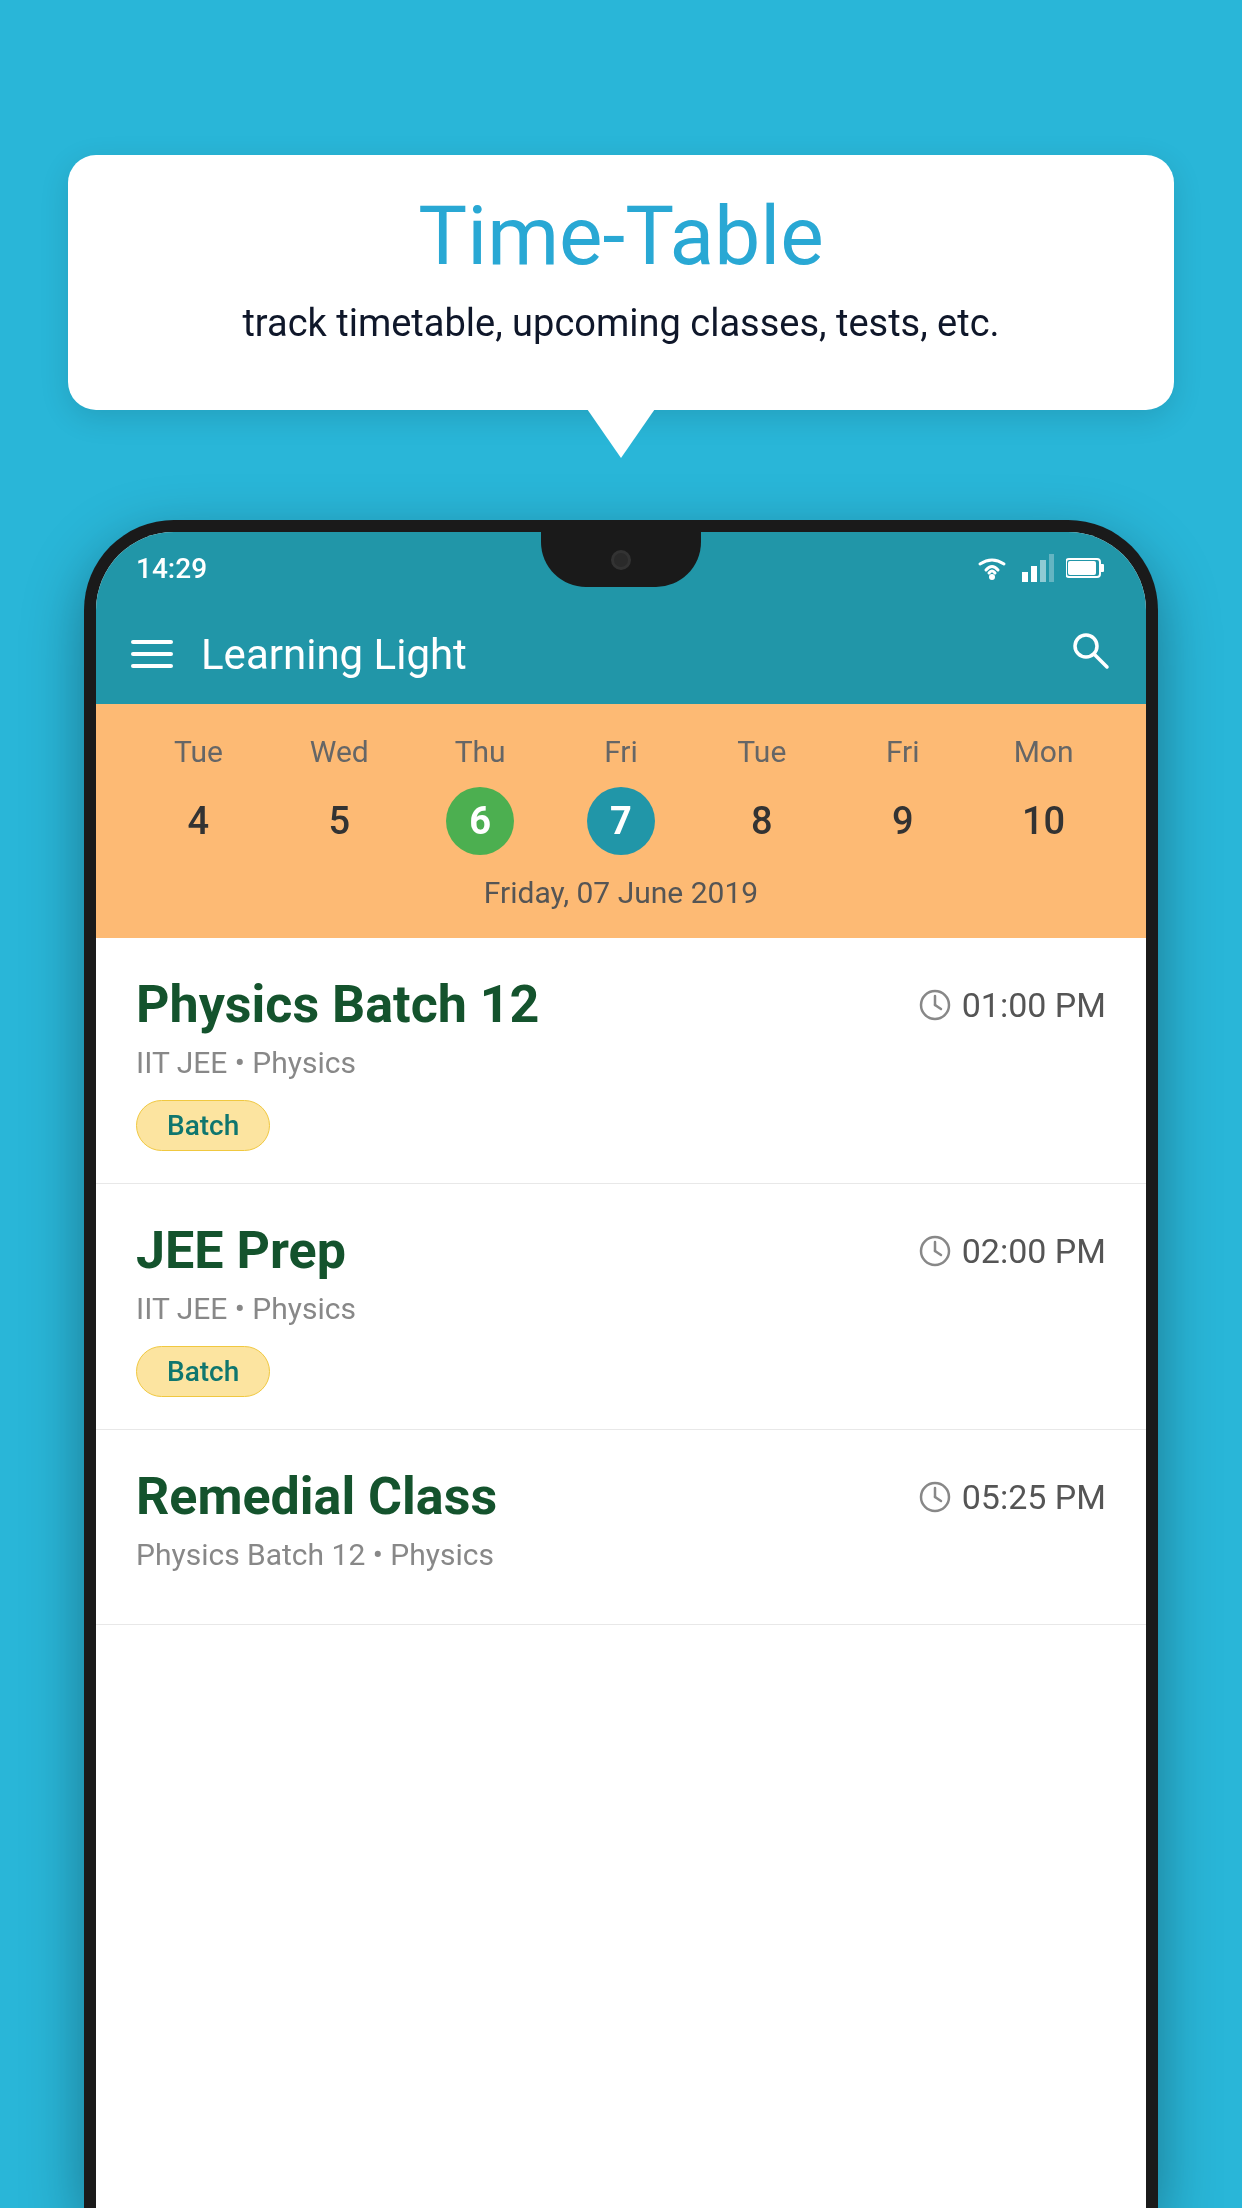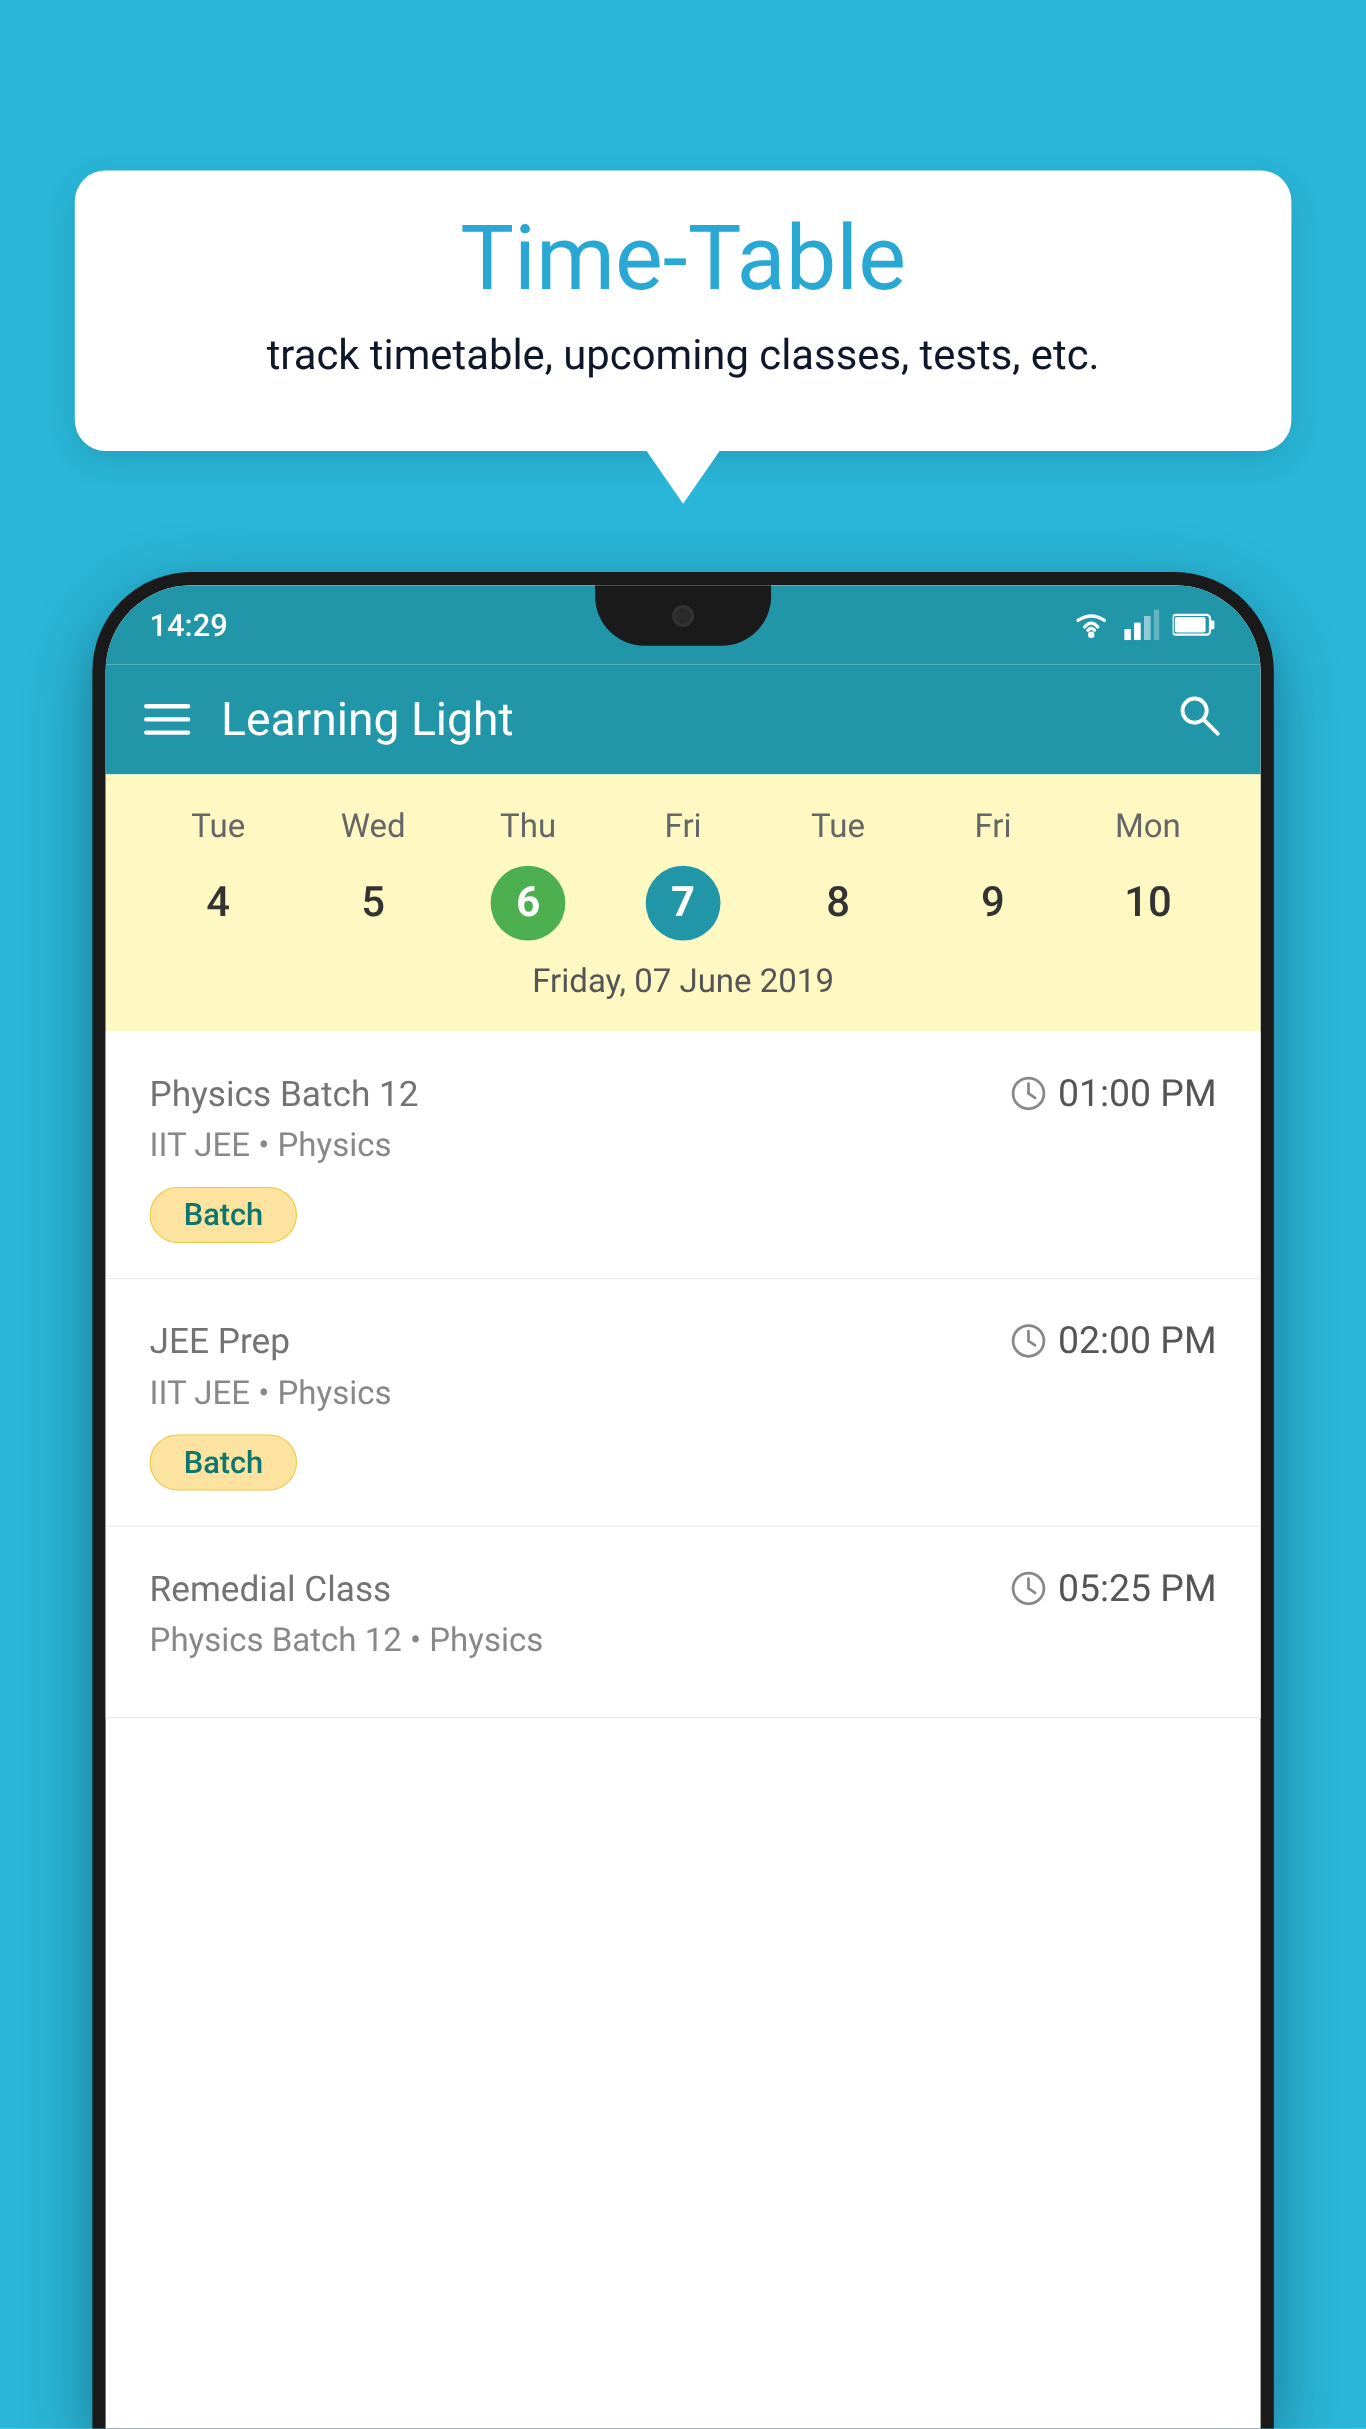--- a/index.html
+++ b/index.html
@@ -157,21 +157,21 @@
     }
 
     .search-icon {
       color: white;
       font-size: 42px;
       cursor: pointer;
     }
 
     
     .calendar-strip {
-      background: #fef9c3;
+      background: #fdba74;
       padding: 20px 12px 10px;
     }
 
     .day-headers {
       display: grid;
       grid-template-columns: repeat(7, 1fr);
       padding: 0 20px;
     }
 
     .day-header {
@@ -238,23 +238,23 @@
     }
 
     .schedule-item-header {
       display: flex;
       align-items: center;
       justify-content: space-between;
       margin-bottom: 10px;
     }
 
     .schedule-title {
-      font-size: 32px;
-      font-weight: 400;
-      color: #737373;
+      font-size: 52px;
+      font-weight: 700;
+      color: #14532d;
     }
 
     .schedule-time {
       display: flex;
       align-items: center;
       gap: 10px;
       font-size: 34px;
       color: #555;
     }
 

